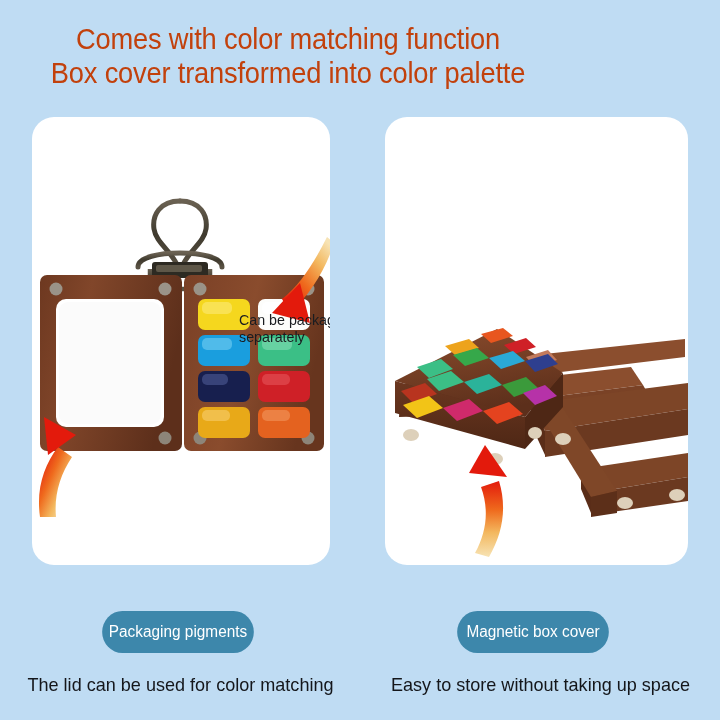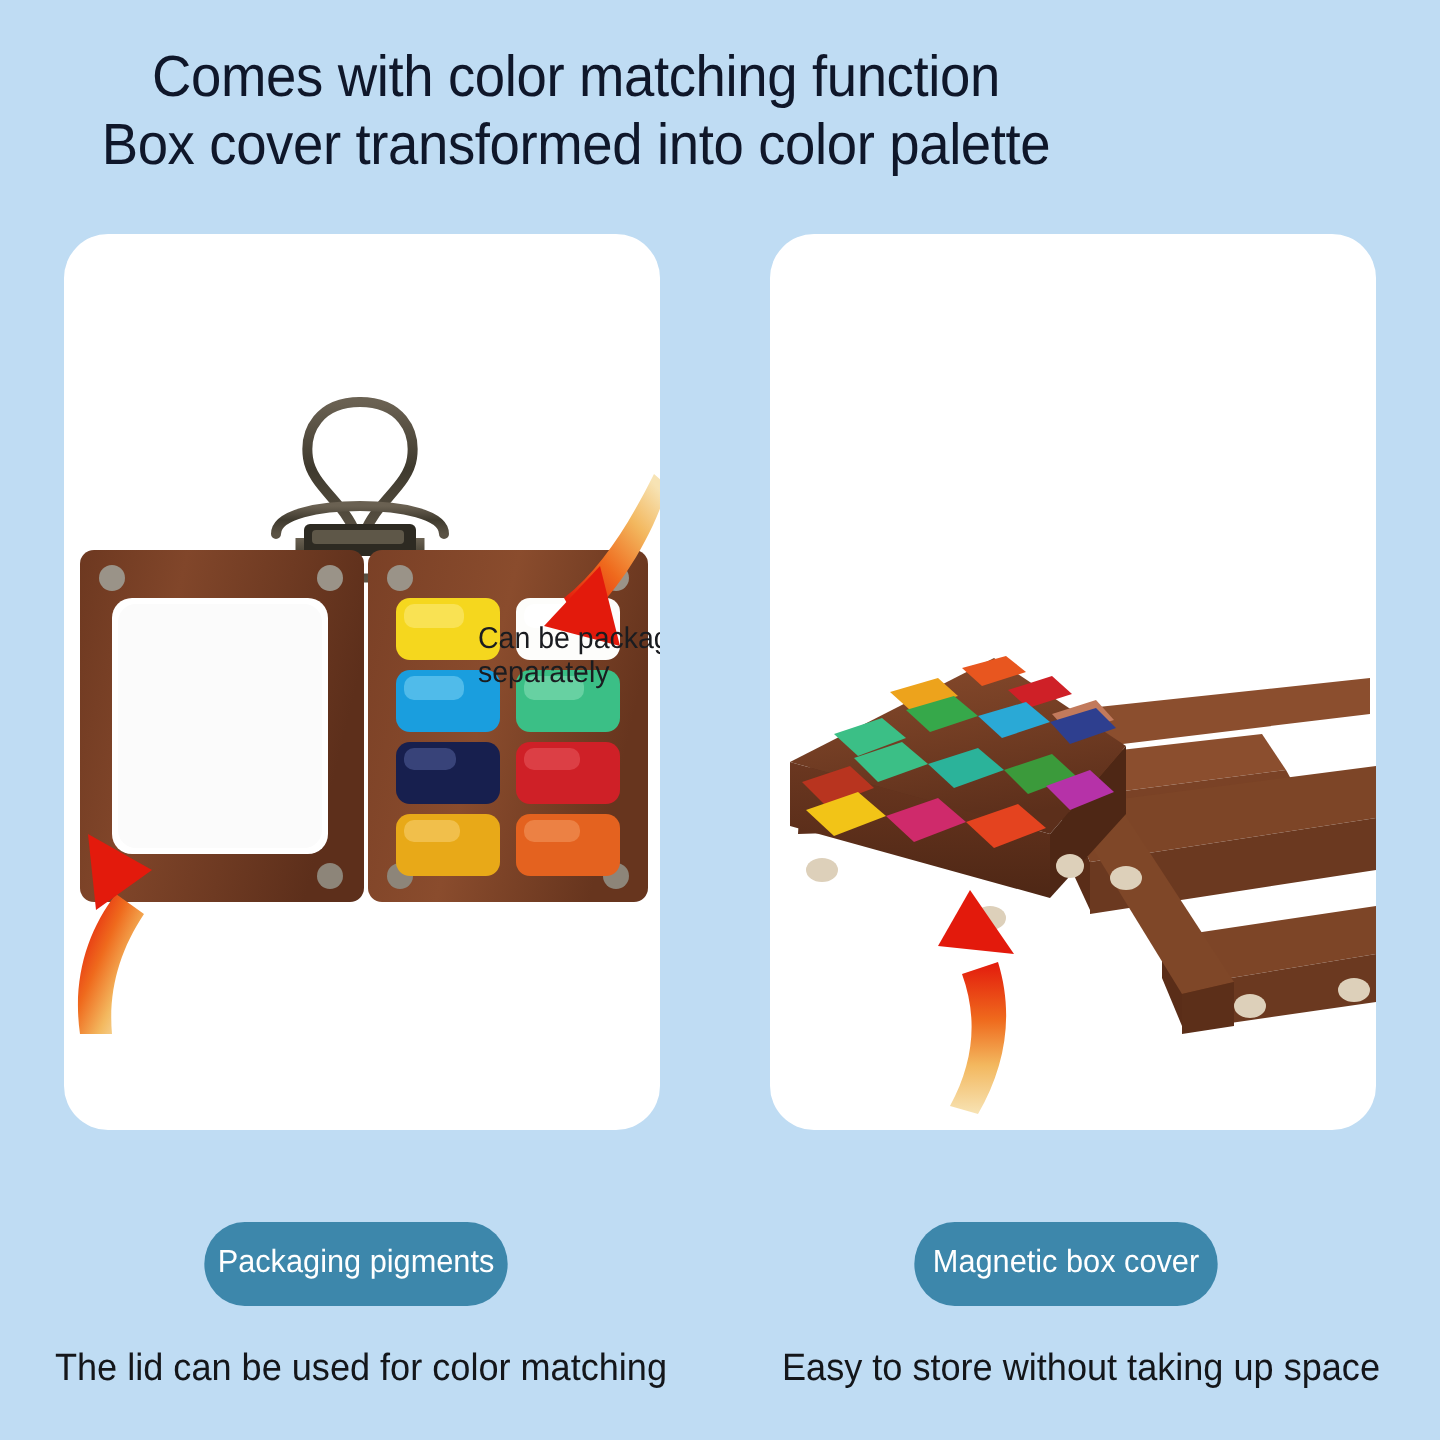--- a/index.html
+++ b/index.html
@@ -7,21 +7,21 @@
     width:720px;height:720px;
     background:#bfdcf3;
     font-family:"Liberation Sans","DejaVu Sans",sans-serif;
     overflow:hidden;position:relative;
   }
   .page{position:absolute;inset:0;}
 
   
   .title-block{
     position:absolute;top:22px;left:0;width:576px;
-    text-align:center;color:#0f172a;
+    text-align:center;color:#c2410c;
   }
   .title-line{
     font-size:29px;line-height:34px;font-weight:400;
     letter-spacing:-0.2px;transform:scaleX(0.94);
     white-space:nowrap;
   }
 
   
   .card{
     position:absolute;background:#ffffff;border-radius:22px;

